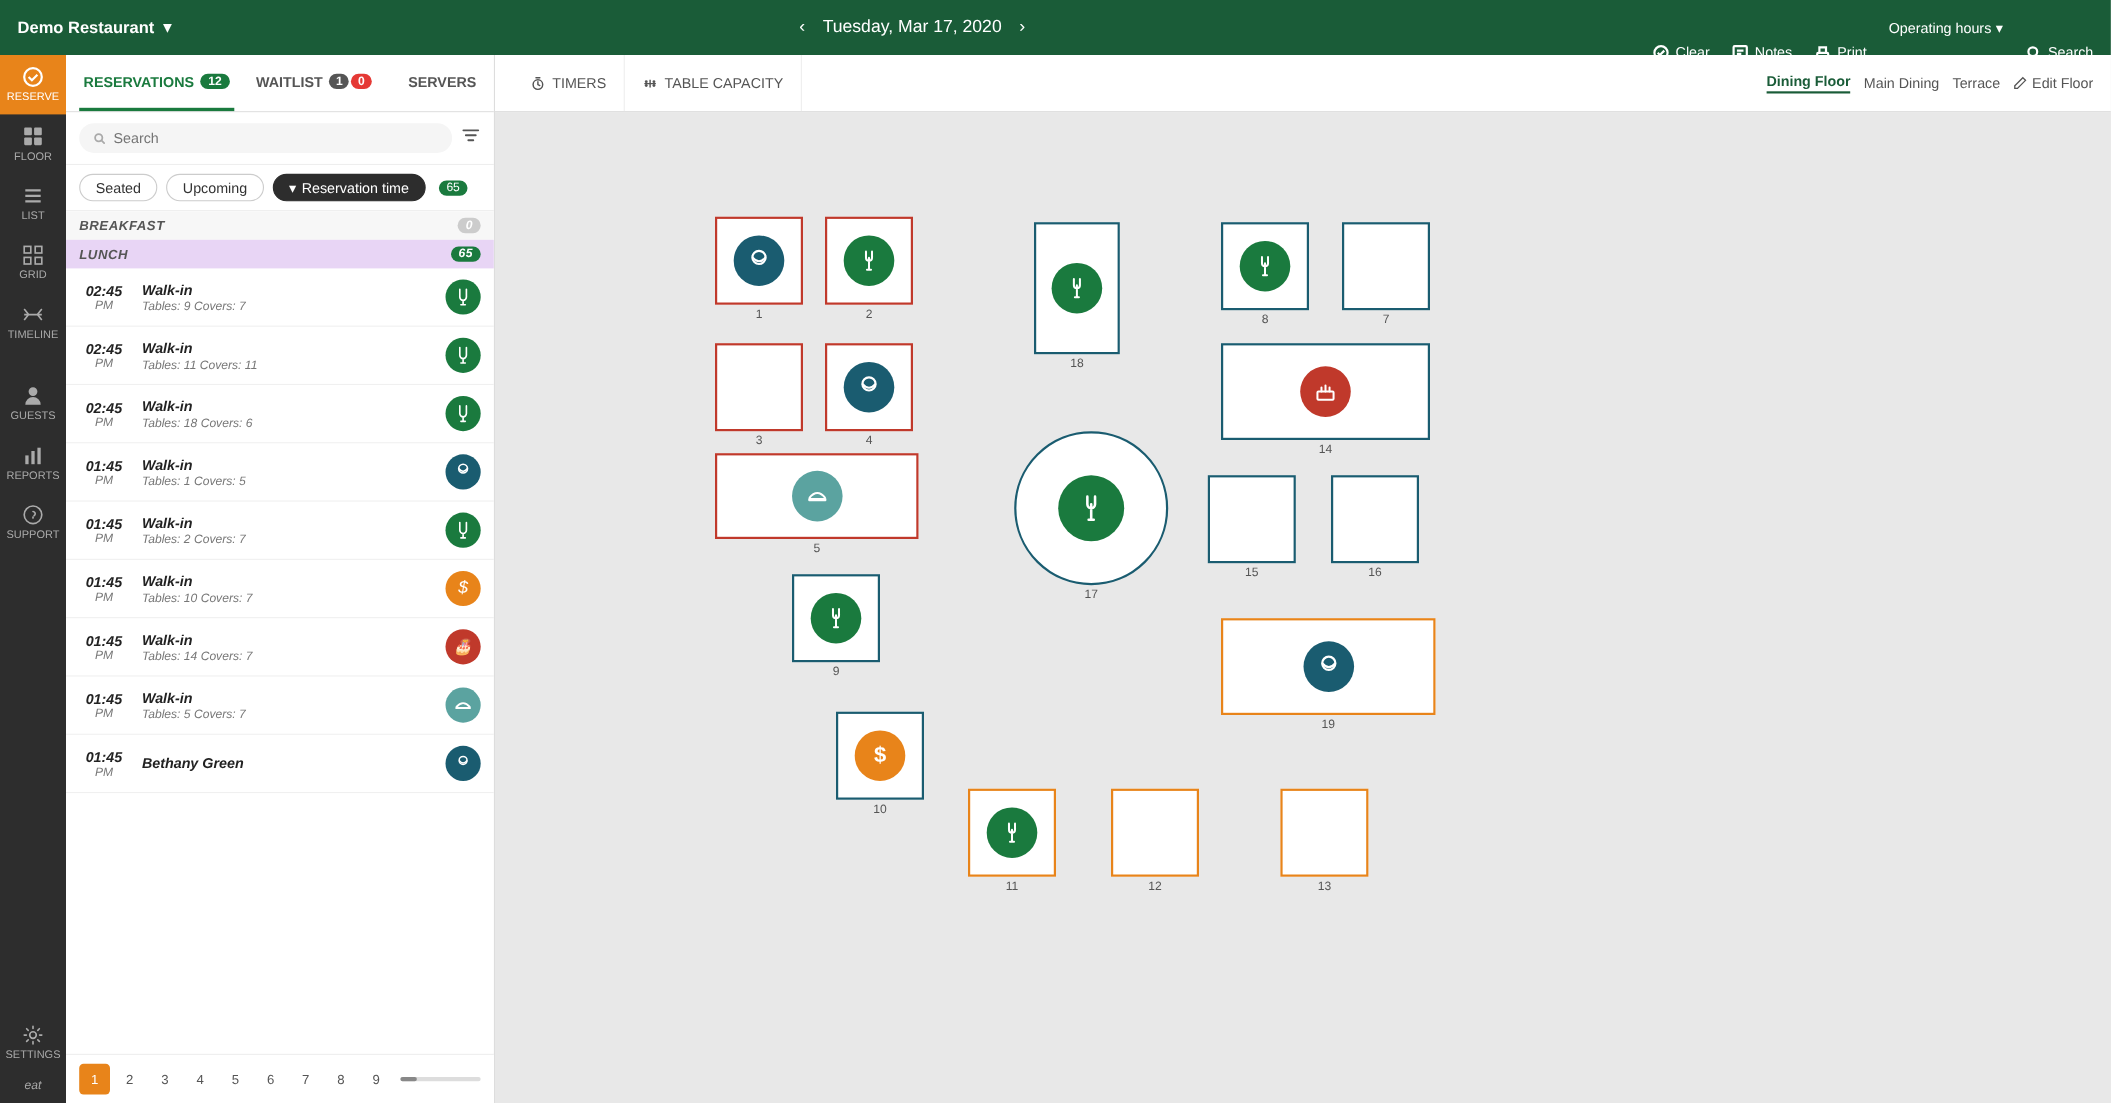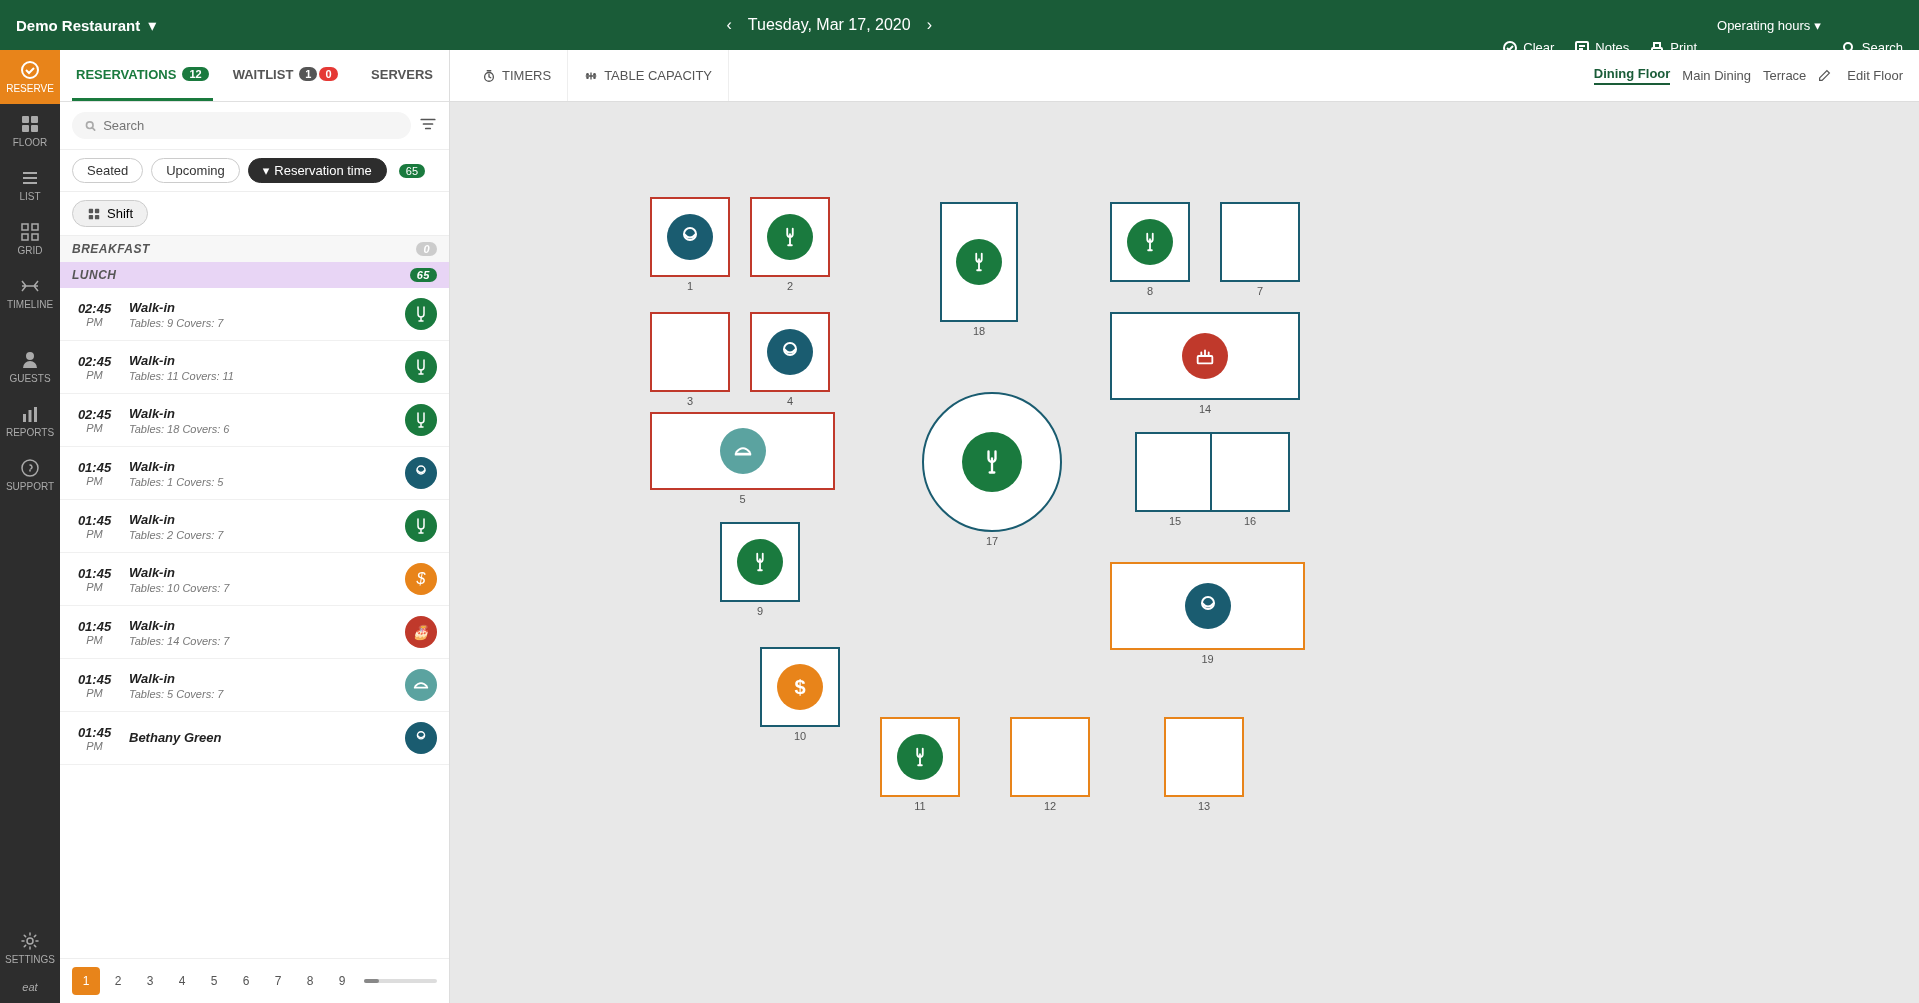--- a/index.html
+++ b/index.html
@@ -264,21 +264,21 @@
       display: flex;
       align-items: center;
       gap: 12px;
       font-size: 13px;
     }
     .floor-option { cursor: pointer; color: #555; }
     .floor-option.active { color: #1a5c38; font-weight: 600; border-bottom: 2px solid #1a5c38; padding-bottom: 2px; }
     .edit-floor {
       display: flex;
       align-items: center;
-      gap: 16px;
+      gap: 4px;
       cursor: pointer;
       color: #555;
       font-size: 13px;
     }
 
     
     .floor-map {
       flex: 1;
       background: #e8e8e8;
       position: relative;
@@ -488,31 +488,20 @@
     <div class="filter-chips">
       <button class="chip">Seated</button>
       <button class="chip">Upcoming</button>
       <button class="chip active-dark">
         <span>▾</span>
         <span>Reservation time</span>
       </button>
       <span class="chip-count">65</span>
     </div>
 
-    <div class="shift-wrap">
-      <button class="shift-btn">
-        <svg width="14" height="14" viewBox="0 0 16 16" fill="none">
-            <rect x="2" y="2" width="5" height="5" rx="1" fill="#555"></rect>
-            <rect x="9" y="2" width="5" height="5" rx="1" fill="#555"></rect>
-            <rect x="2" y="9" width="5" height="5" rx="1" fill="#555"></rect>
-            <rect x="9" y="9" width="5" height="5" rx="1" fill="#555"></rect>
-          </svg>
-        <span>Shift</span>
-      </button>
-    </div>
 
     <div class="res-list">
 
       <div class="section-header">
         <span>BREAKFAST</span>
         <span class="section-badge zero">0</span>
       </div>
 
       <div class="section-header lunch-bg">
         <span>LUNCH</span>
@@ -815,21 +804,21 @@
         <div class="table-circle" style="border:2px solid #1a5c70;">
           <div class="table-icon-large" style="background:#1a7a3e;">
             <svg width="28" height="28" viewBox="0 0 24 24" fill="none">
                 <path d="M9 3v6a3 3 0 006 0V3M12 9v12M10 21h4" stroke="white" stroke-width="2" fill="none" stroke-linecap="round"></path>
               </svg>
           </div>
         </div>
         <span class="table-label">17</span>
       </div>
 
-      <div class="table-item" style="top:330px;left:685px;">
+      <div class="table-item" style="top:330px;left:648px;">
         <div class="table-box rect-small" style="border-color:#1a5c70;">
         </div>
         <span class="table-label">15</span>
       </div>
 
       <div class="table-item" style="top:330px;left:760px;">
         <div class="table-box rect-small" style="border-color:#1a5c70;">
         </div>
         <span class="table-label">16</span>
       </div>

